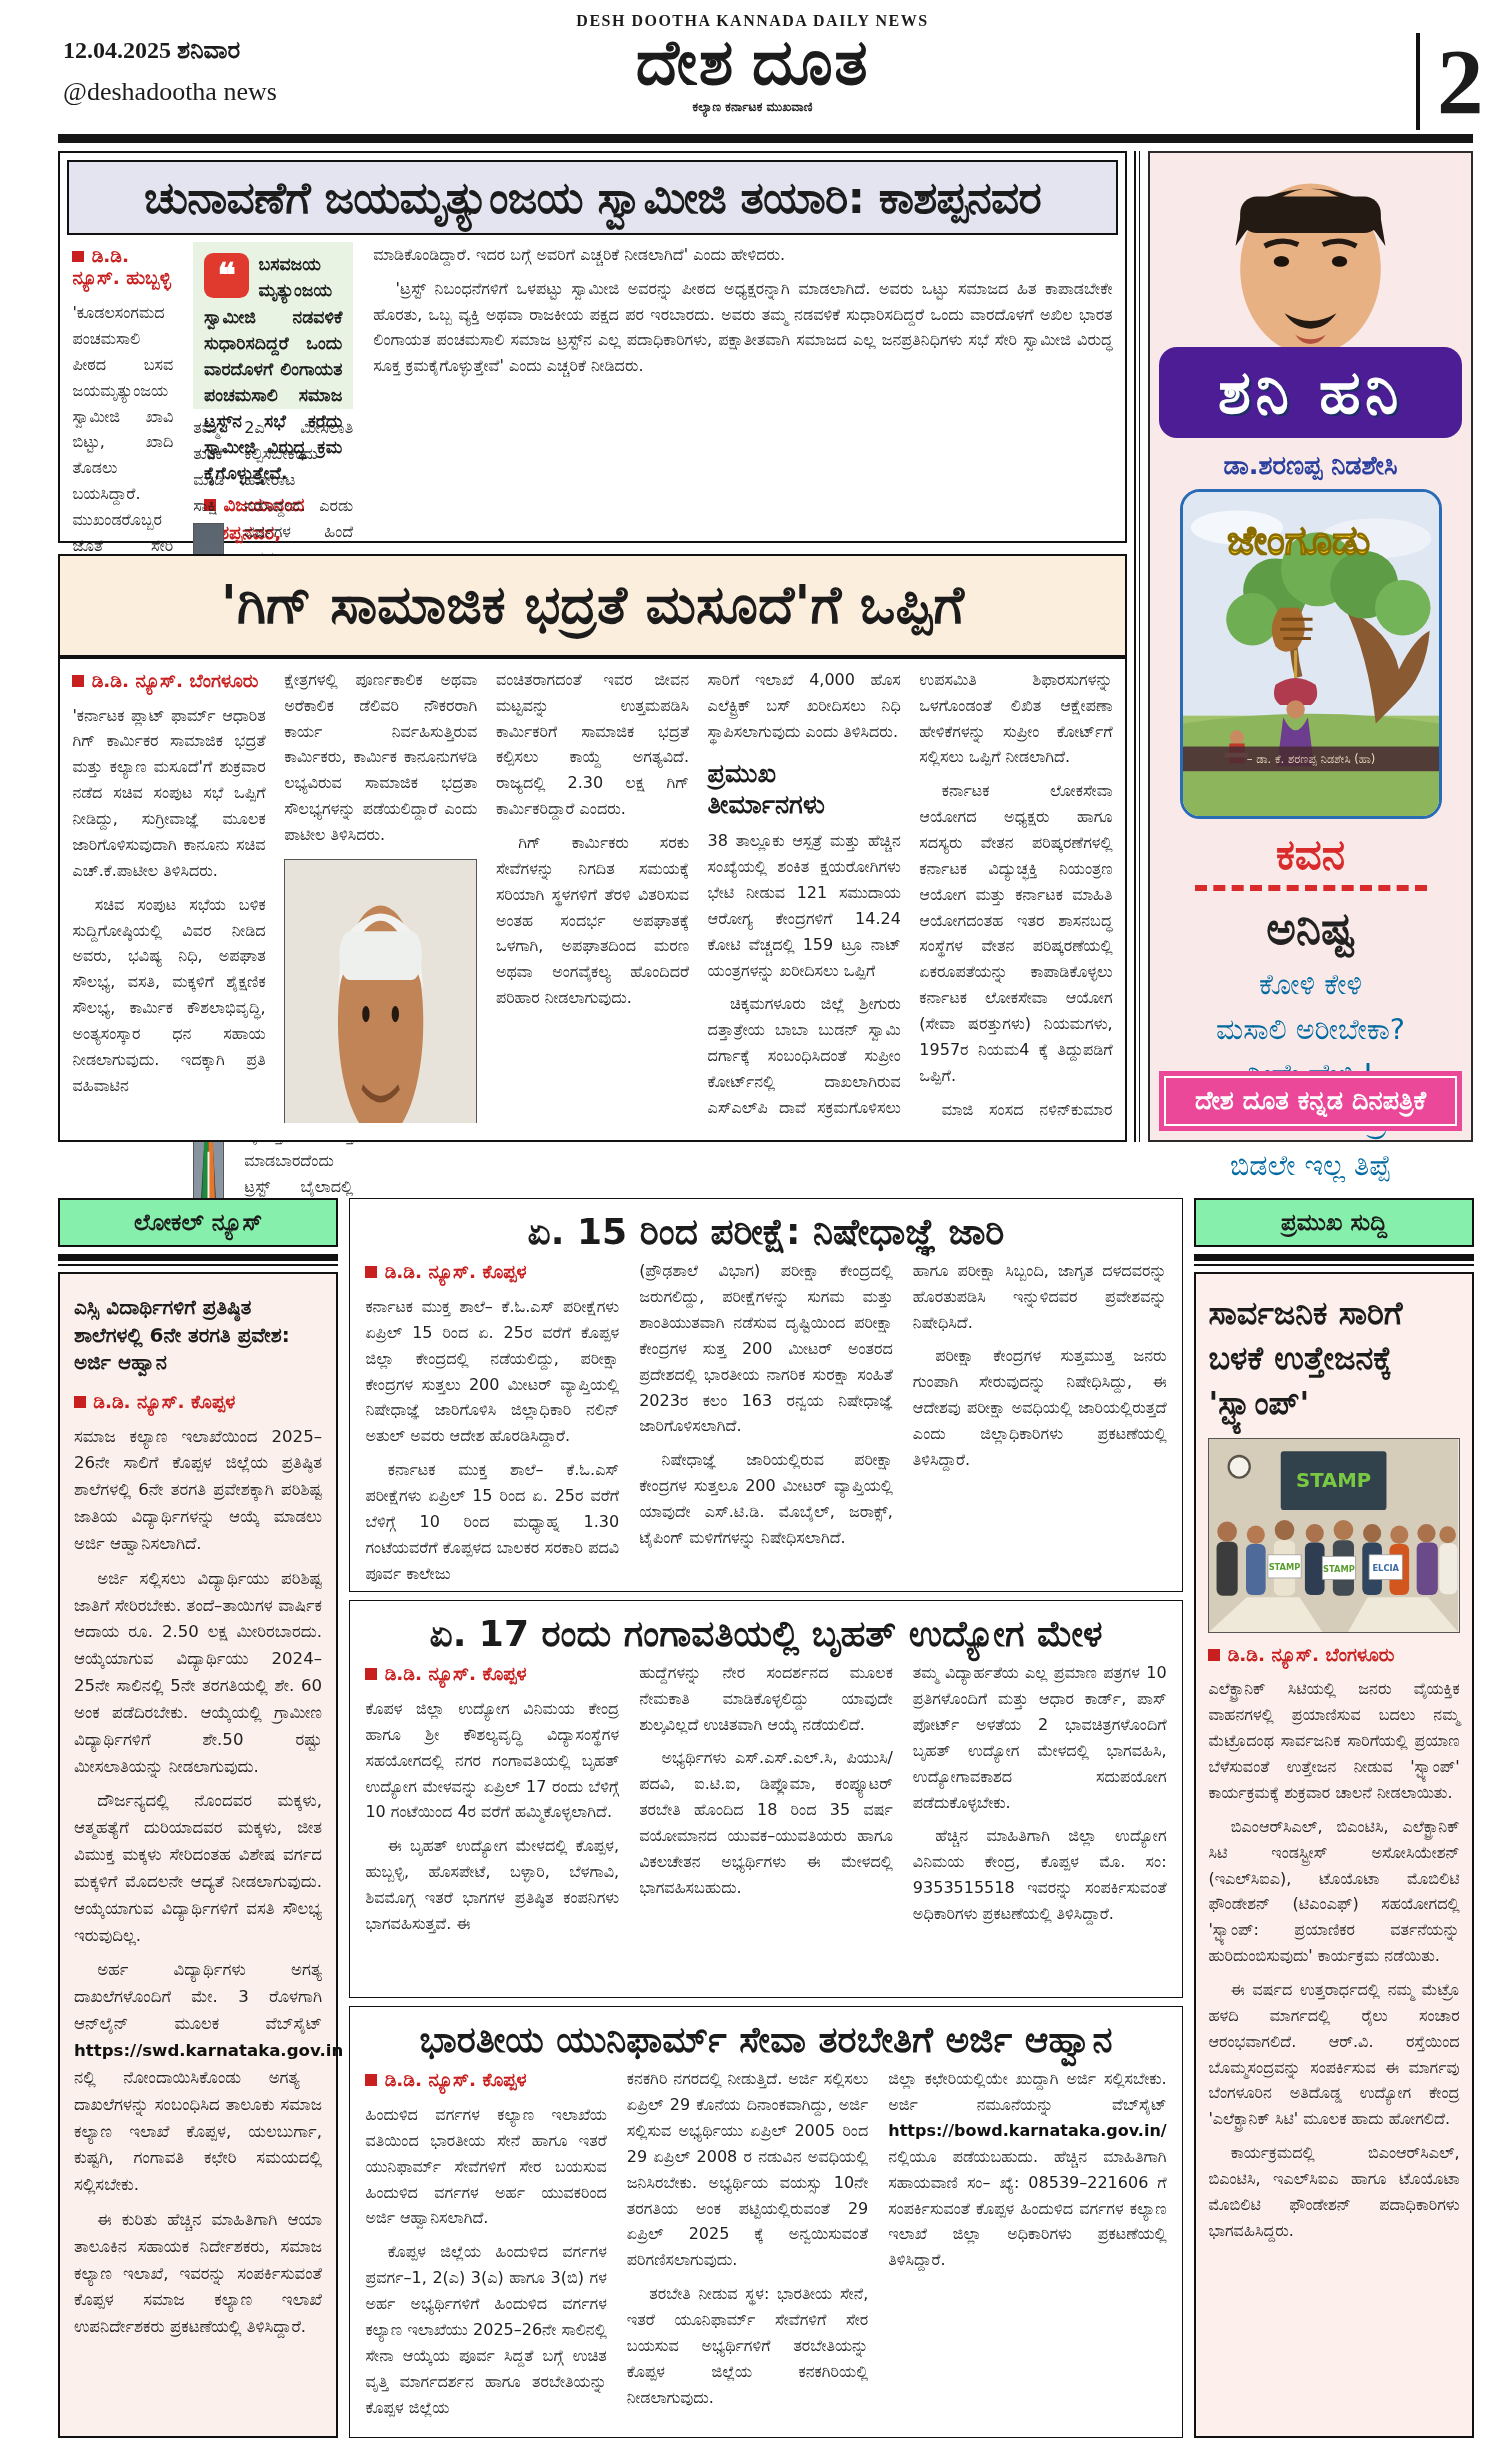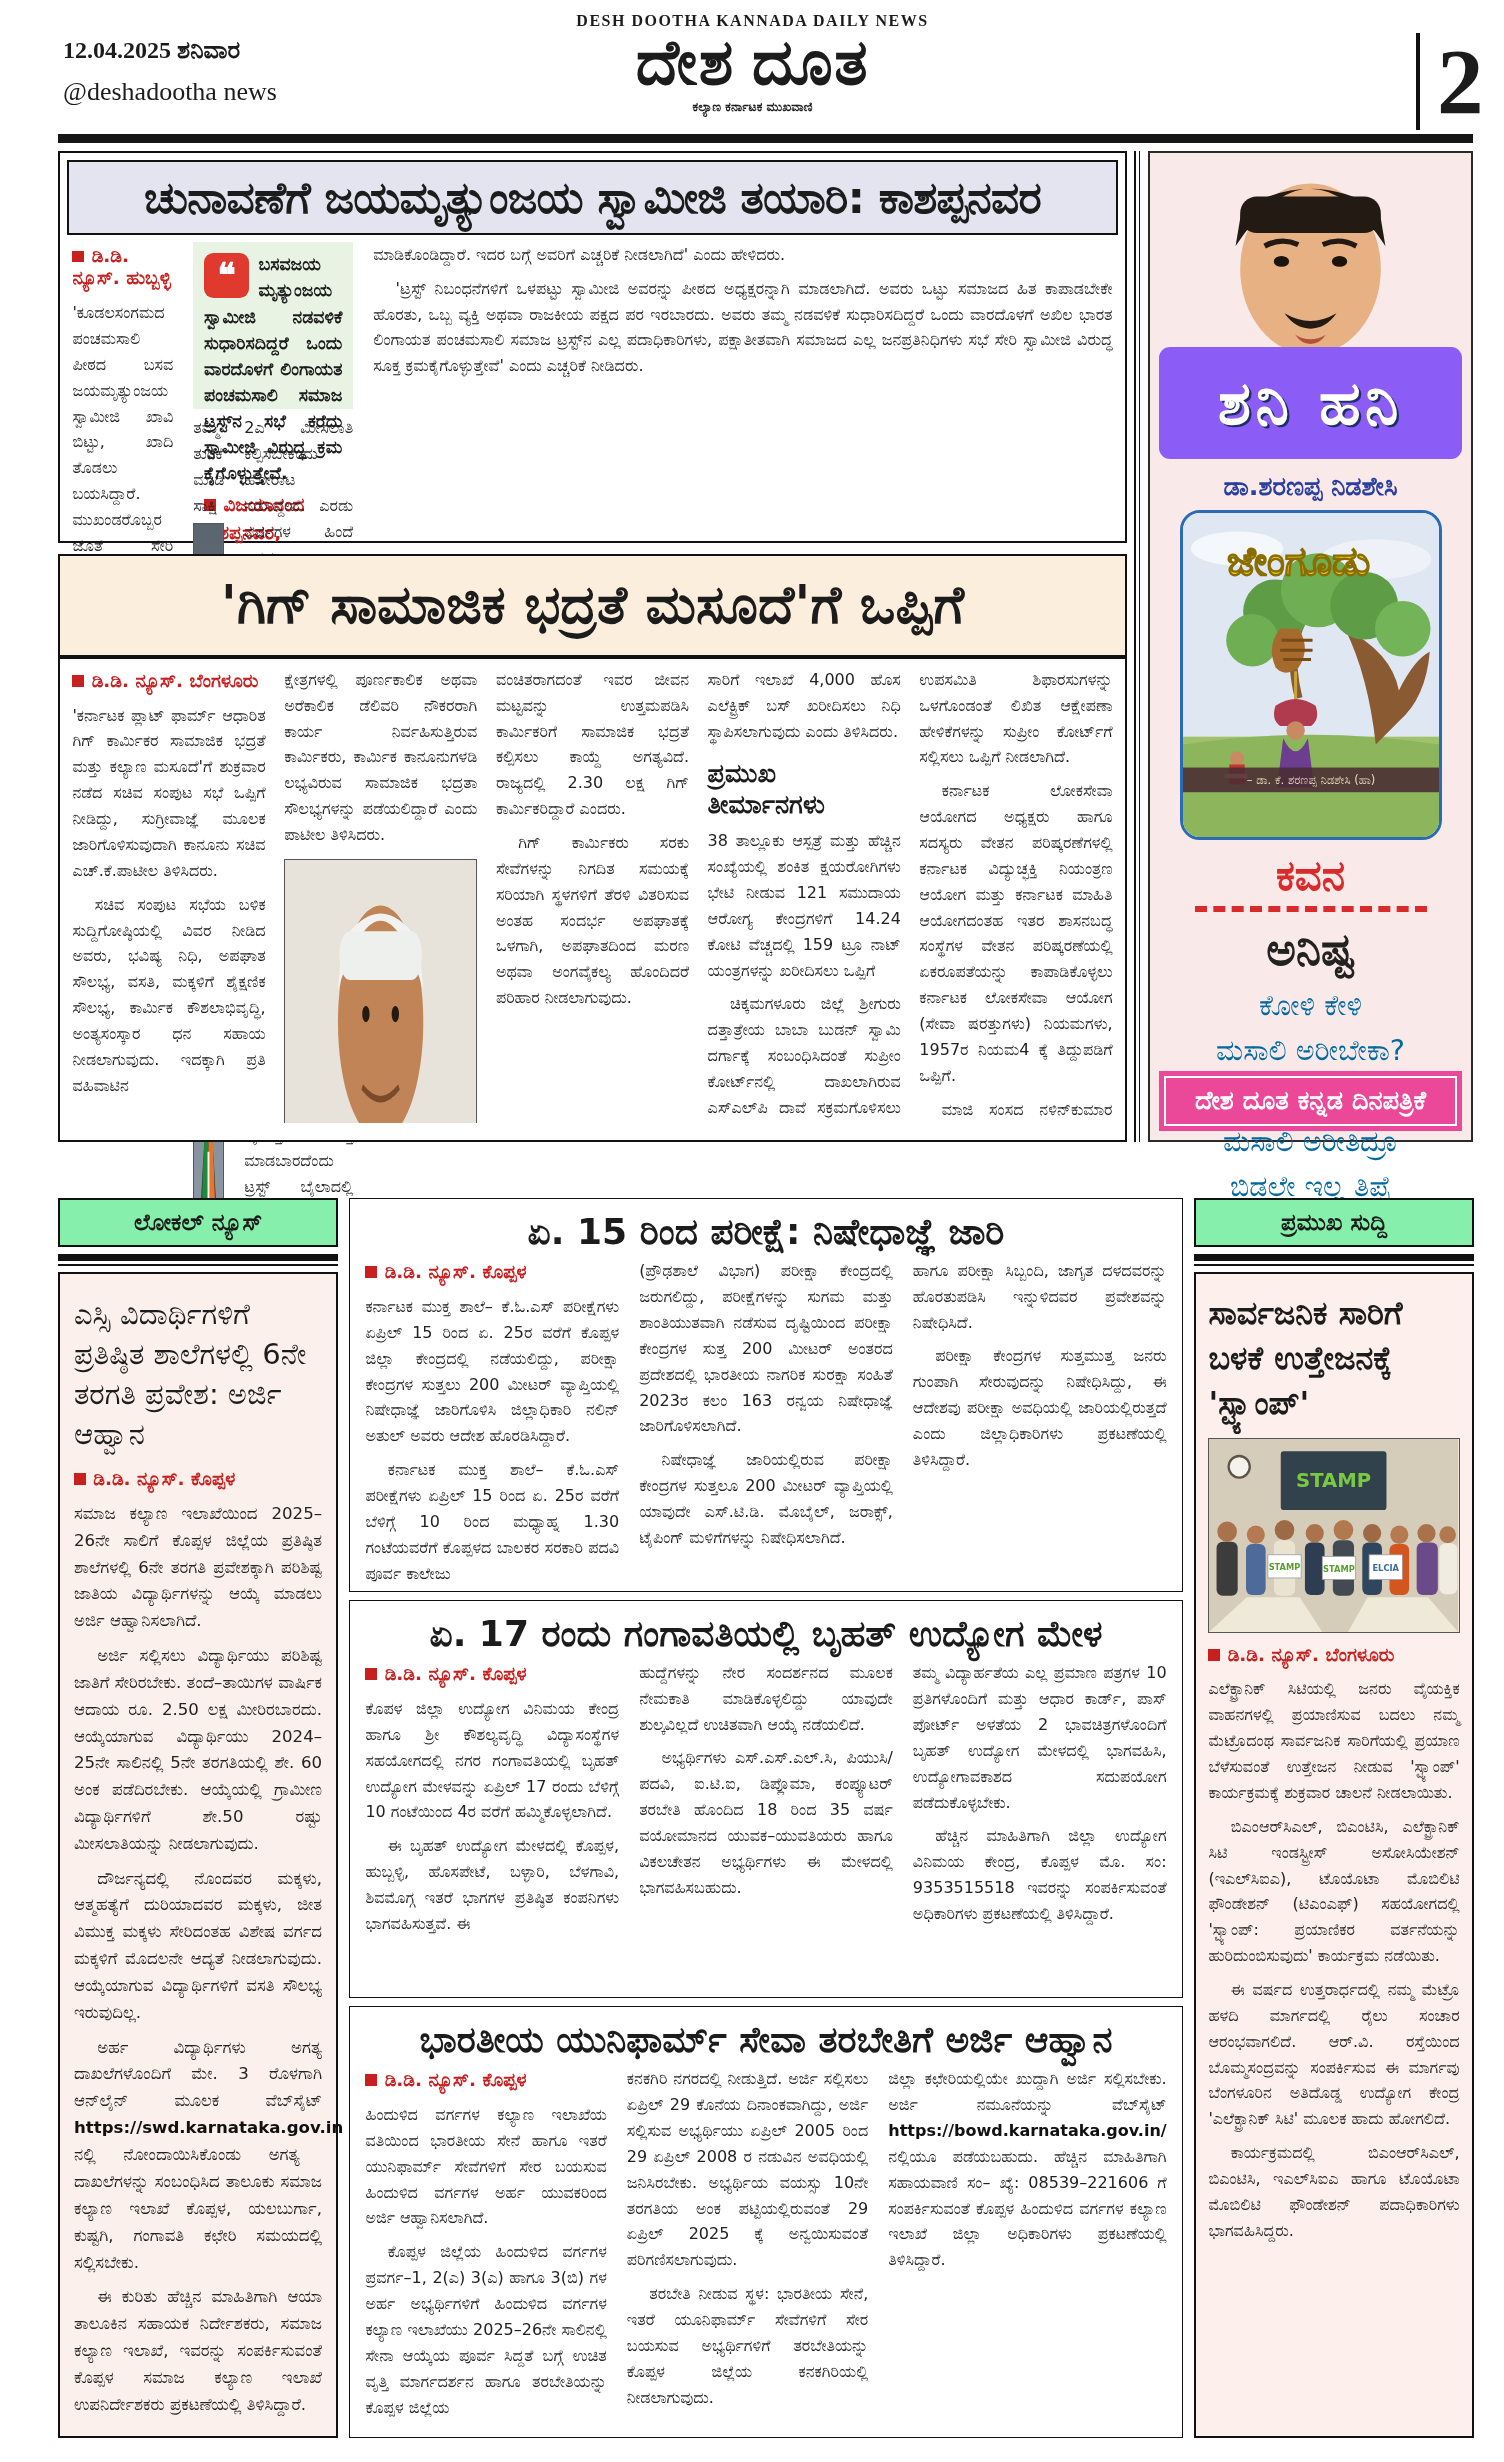--- a/index.html
+++ b/index.html
@@ -42,33 +42,33 @@
   .art-gig .hstrip{background:#fceedd;border-bottom:4.6px solid #111;height:99px;display:flex;align-items:center;justify-content:center;}
   .art-gig .hstrip h1{margin:0;font-size:53px;font-weight:bold;}
   .gig-body{display:grid;grid-template-columns:repeat(5,1fr);gap:18.5px;margin:7.7px 12.4px;height:456px;overflow:hidden;}
   .gig-col{display:flex;flex-direction:column;}
   .subhead{font-size:25.5px;font-weight:bold;margin:6.2px 0 7.7px 0;}
   
   .label-box{position:absolute;height:49px;background:#86efac;border:2.3px solid #111;box-sizing:border-box;display:flex;align-items:center;justify-content:center;font-size:23px;font-weight:bold;}
   .label-rule{position:absolute;height:7px;background:#111;}
   .label-rule2{position:absolute;height:2.3px;background:#111;}
   .art-sc{position:absolute;left:58px;top:1272px;width:280px;height:1166px;border:2.3px solid #111;box-sizing:border-box;background:#fbf0ec;padding:15.4px 14px;}
-  .art-sc h2{margin:4.6px 0 14px 0;font-size:29px;line-height:1.38;font-weight:normal;}
+  .art-sc h2{margin:4.6px 0 14px 0;font-size:20px;line-height:1.38;font-weight:bold;}
   .art-sc .p{font-size:16.6px;}
   .mid-box{position:absolute;left:349px;width:834px;border:1.5px solid #111;box-sizing:border-box;background:#fff;padding:6.2px 15.4px;}
   .mid-box h2{margin:6.2px 0 4.6px 0;font-size:36px;font-weight:bold;text-align:center;}
   .mid-cols{display:flex;gap:20px;margin-top:4.6px;}
   .mid-cols .col{flex:1;}
   .art-stamp{position:absolute;left:1194px;top:1272px;width:280px;height:1166px;border:2.3px solid #111;box-sizing:border-box;background:#fcefec;padding:14px 12.4px;}
   .art-stamp h2{margin:3.1px 0 12.4px 0;font-size:32px;line-height:1.4;font-weight:bold;}
   .art-stamp .p{font-size:16px;}
   
   .vrule{position:absolute;left:1134px;top:151px;width:6.2px;height:991px;border-left:2.3px solid #111;border-right:0.8px solid #111;box-sizing:border-box;}
   .sidebar{position:absolute;left:1148px;top:151px;width:325px;height:991px;border:2.3px solid #2b2b2b;box-sizing:border-box;background:#f9eae9;}
-  .sb-band{position:relative;margin:-45px 9.3px 0 9.3px;background:#8b5cf6;border-radius:11px;height:112px;display:flex;align-items:center;justify-content:center;}
+  .sb-band{position:relative;margin:-45px 9.3px 0 9.3px;background:#4c1d95;border-radius:18px;height:91px;display:flex;align-items:center;justify-content:center;}
   .sb-title{font-size:60px;font-weight:bold;color:#fff;letter-spacing:4.6px;text-shadow:2.3px 2.3px 0 #1d2f66;}
   .sb-author{text-align:center;font-size:25.5px;font-weight:bold;color:#2b3f9e;margin:12.4px 0 7.7px 0;}
   .sb-illus{margin:4.6px auto;width:256px;height:324px;border:3.1px solid #2a6bb5;border-radius:20px;overflow:hidden;background:#dfe7f2;}
   .sb-kavana{text-align:center;color:#d92b2b;font-size:42px;font-weight:bold;margin-top:10.8px;}
   .sb-dash{width:232px;border-top:6.2px dashed #d92b2b;margin:6.2px auto 10.8px auto;}
   .sb-poem-title{text-align:center;font-size:45px;font-weight:bold;color:#222;}
   .sb-line{text-align:center;font-size:28.6px;line-height:1.58;color:#0369a1;font-weight:500;}
   .sb-banner{position:absolute;left:9.3px;right:9.3px;bottom:9.3px;background:#ec4899;padding:4.6px;}
   .sb-banner-in{border:2.3px solid #fff;color:#fff;font-size:25.5px;font-weight:bold;text-align:center;padding:7.7px 3.1px;}
 </style>

